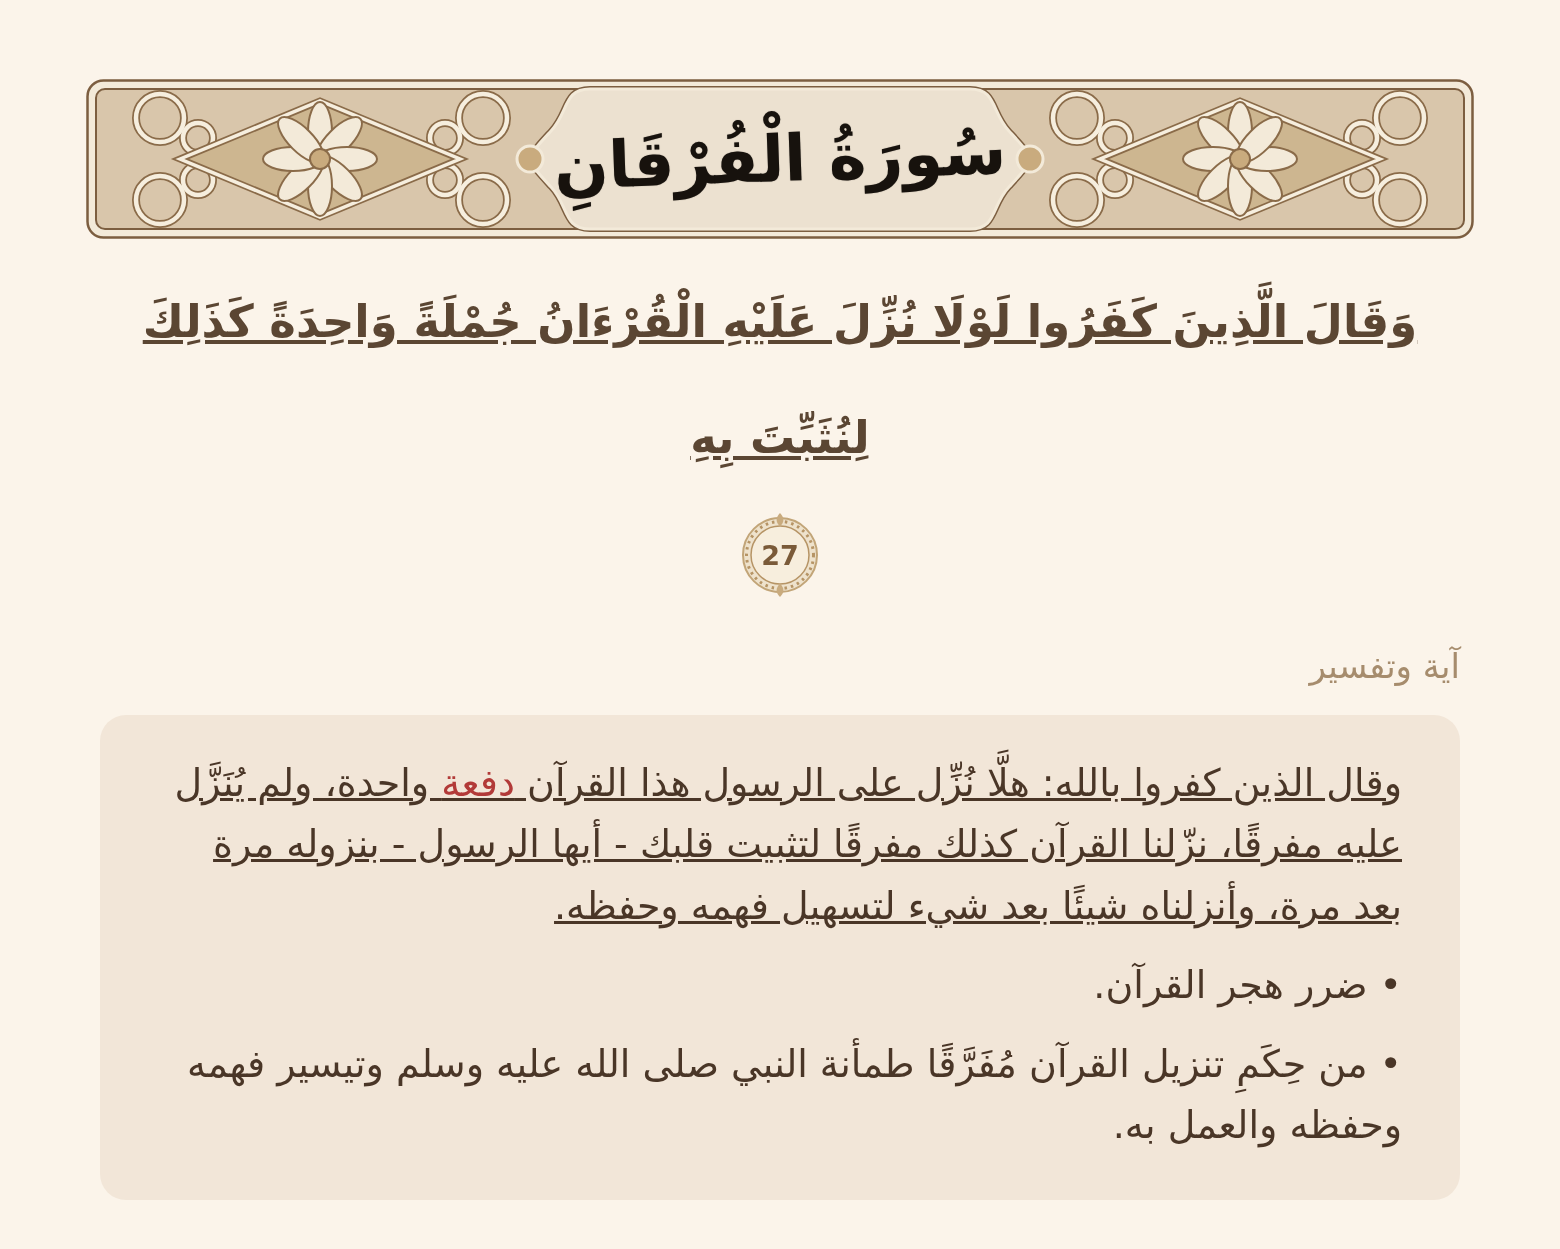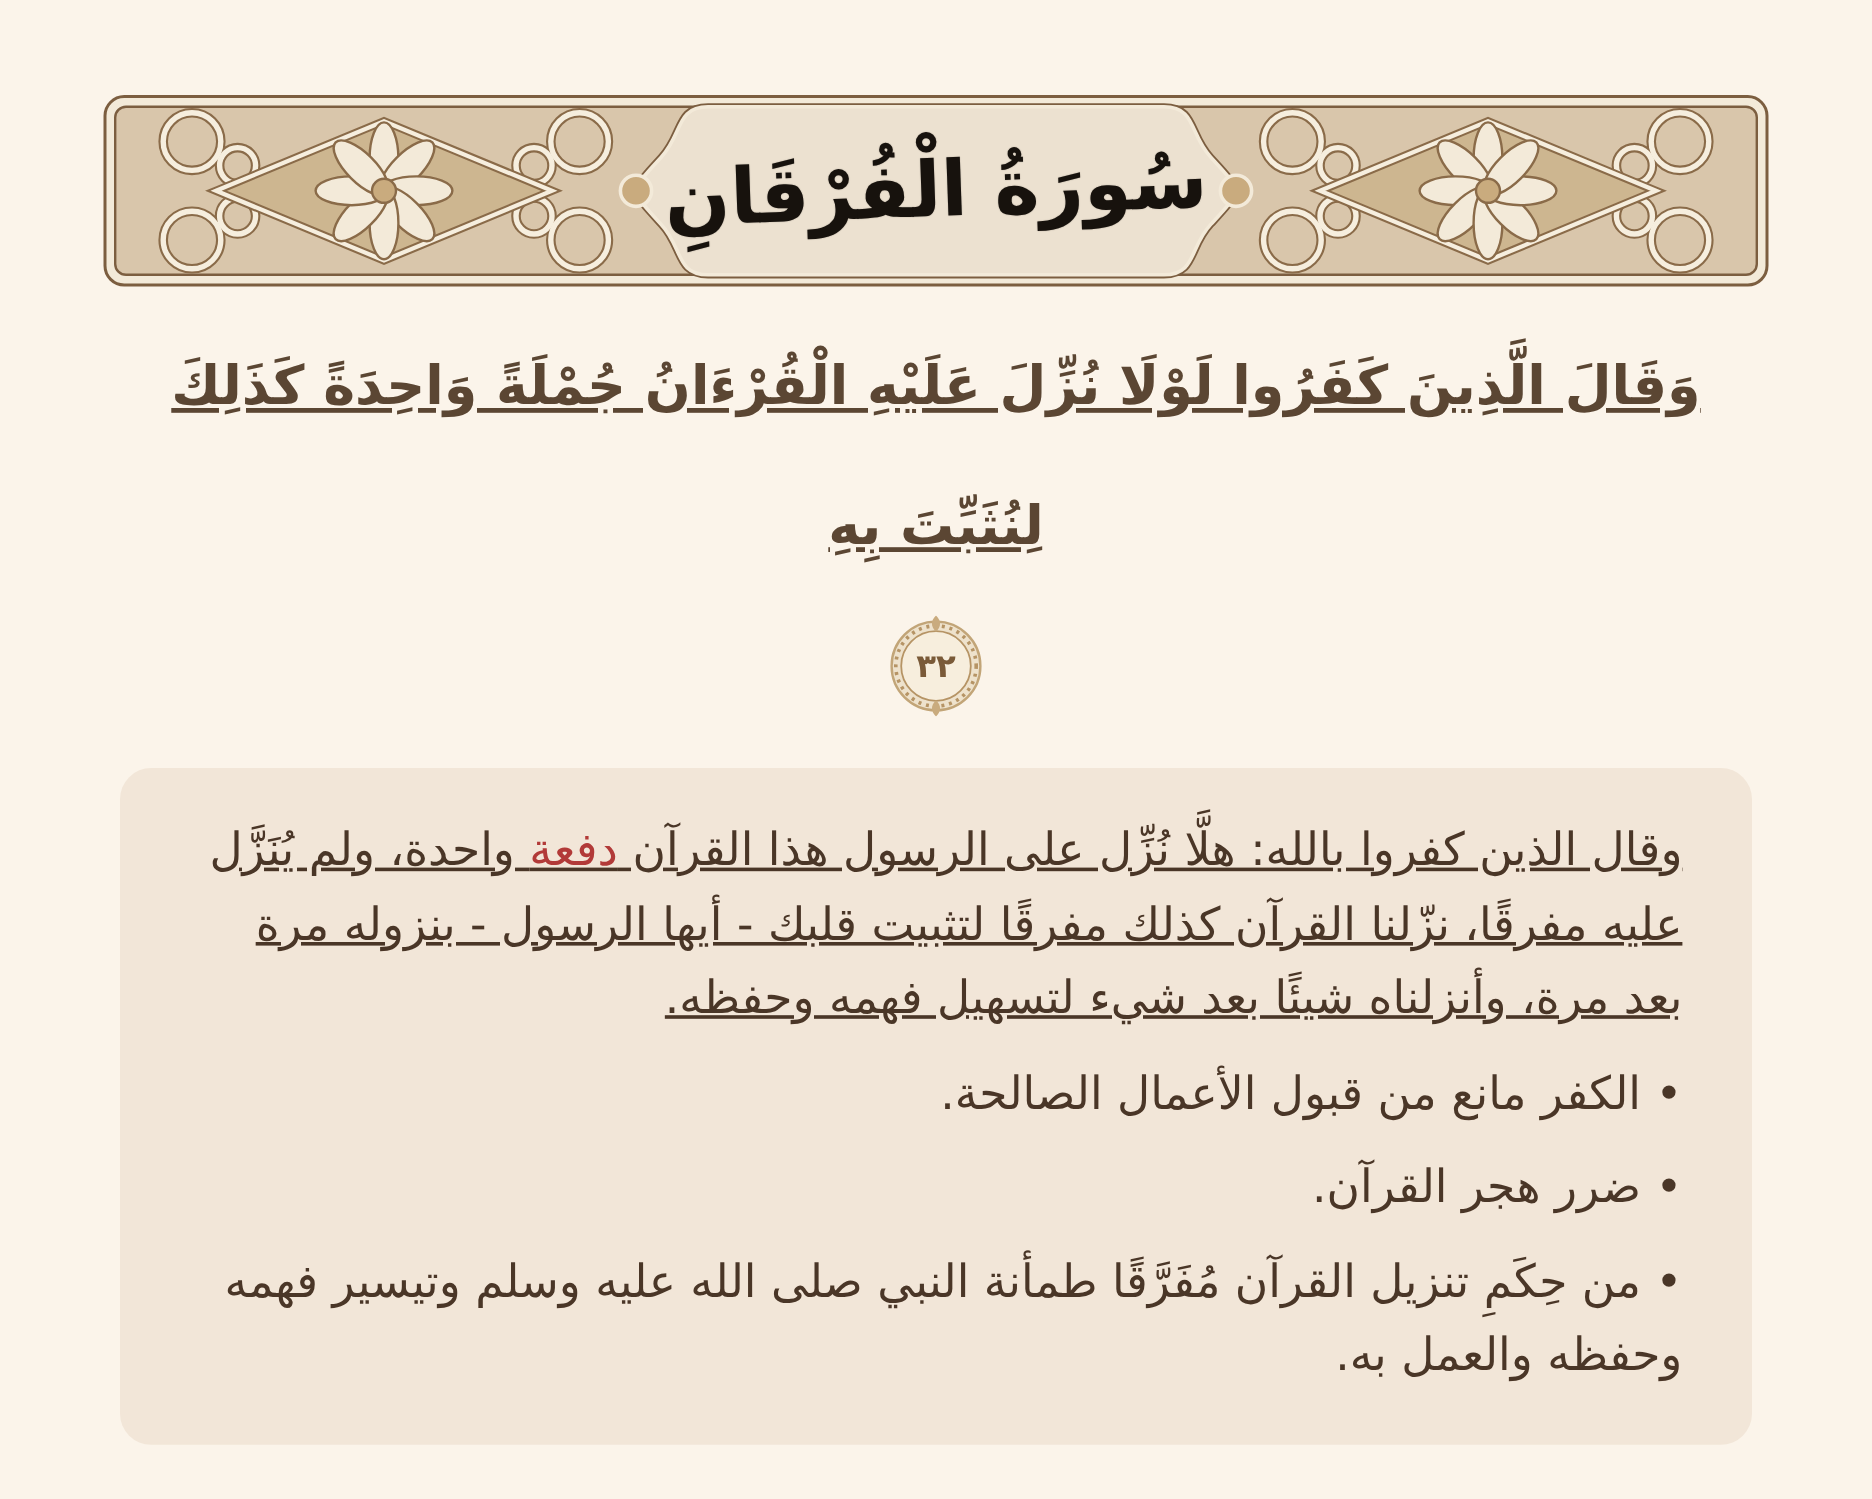--- a/index.html
+++ b/index.html
@@ -133,28 +133,28 @@
       <span class="medallion">
         <svg viewBox="0 0 84 84" aria-hidden="true">
           <circle cx="42" cy="42" r="37" fill="#eee2cc" stroke="#c2a578" stroke-width="2"></circle>
           <circle cx="42" cy="42" r="33.5" fill="none" stroke="#b69465" stroke-width="3" stroke-dasharray="2.5 4"></circle>
           <circle cx="42" cy="42" r="29" fill="#f7eedd" stroke="#b69465" stroke-width="1.5"></circle>
           <g fill="#c9ab7e">
             <path d="M42,0 c4.5,4.5 4.5,9 0,13.5 c-4.5,-4.5 -4.5,-9 0,-13.5 Z"></path>
             <path d="M42,84 c4.5,-4.5 4.5,-9 0,-13.5 c-4.5,4.5 -4.5,9 0,13.5 Z"></path>
           </g>
         </svg>
-        <span class="medallion-num">٣٢</span>
+        <span class="medallion-num">27</span>
       </span>
     </div>
   </div>
 
+  <div class="section-label">آية وتفسير</div>
 
   <div class="tafsir-box">
     <p class="tafsir-paragraph"><span>وقال الذين كفروا بالله: هلَّا نُزِّل على الرسول هذا القرآن </span><span class="hl">دفعة</span><span> واحدة، ولم يُنَزَّل عليه مفرقًا، نزّلنا القرآن كذلك مفرقًا لتثبيت قلبك - أيها الرسول - بنزوله مرة بعد مرة، وأنزلناه شيئًا بعد شيء لتسهيل فهمه وحفظه.</span></p>
     <ul class="tafsir-bullets">
-      <li>الكفر مانع من قبول الأعمال الصالحة.</li>
       <li>ضرر هجر القرآن.</li>
       <li>من حِكَمِ تنزيل القرآن مُفَرَّقًا طمأنة النبي صلى الله عليه وسلم وتيسير فهمه وحفظه والعمل به.</li>
     </ul>
   </div>
 
 </div>
 
 </body></html>

